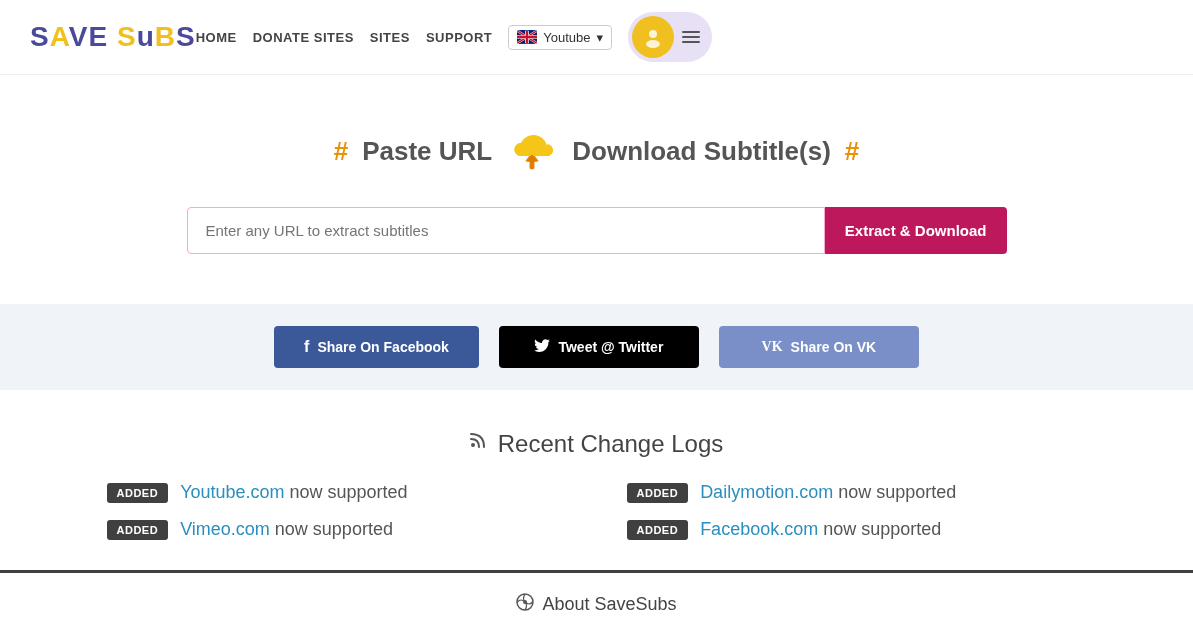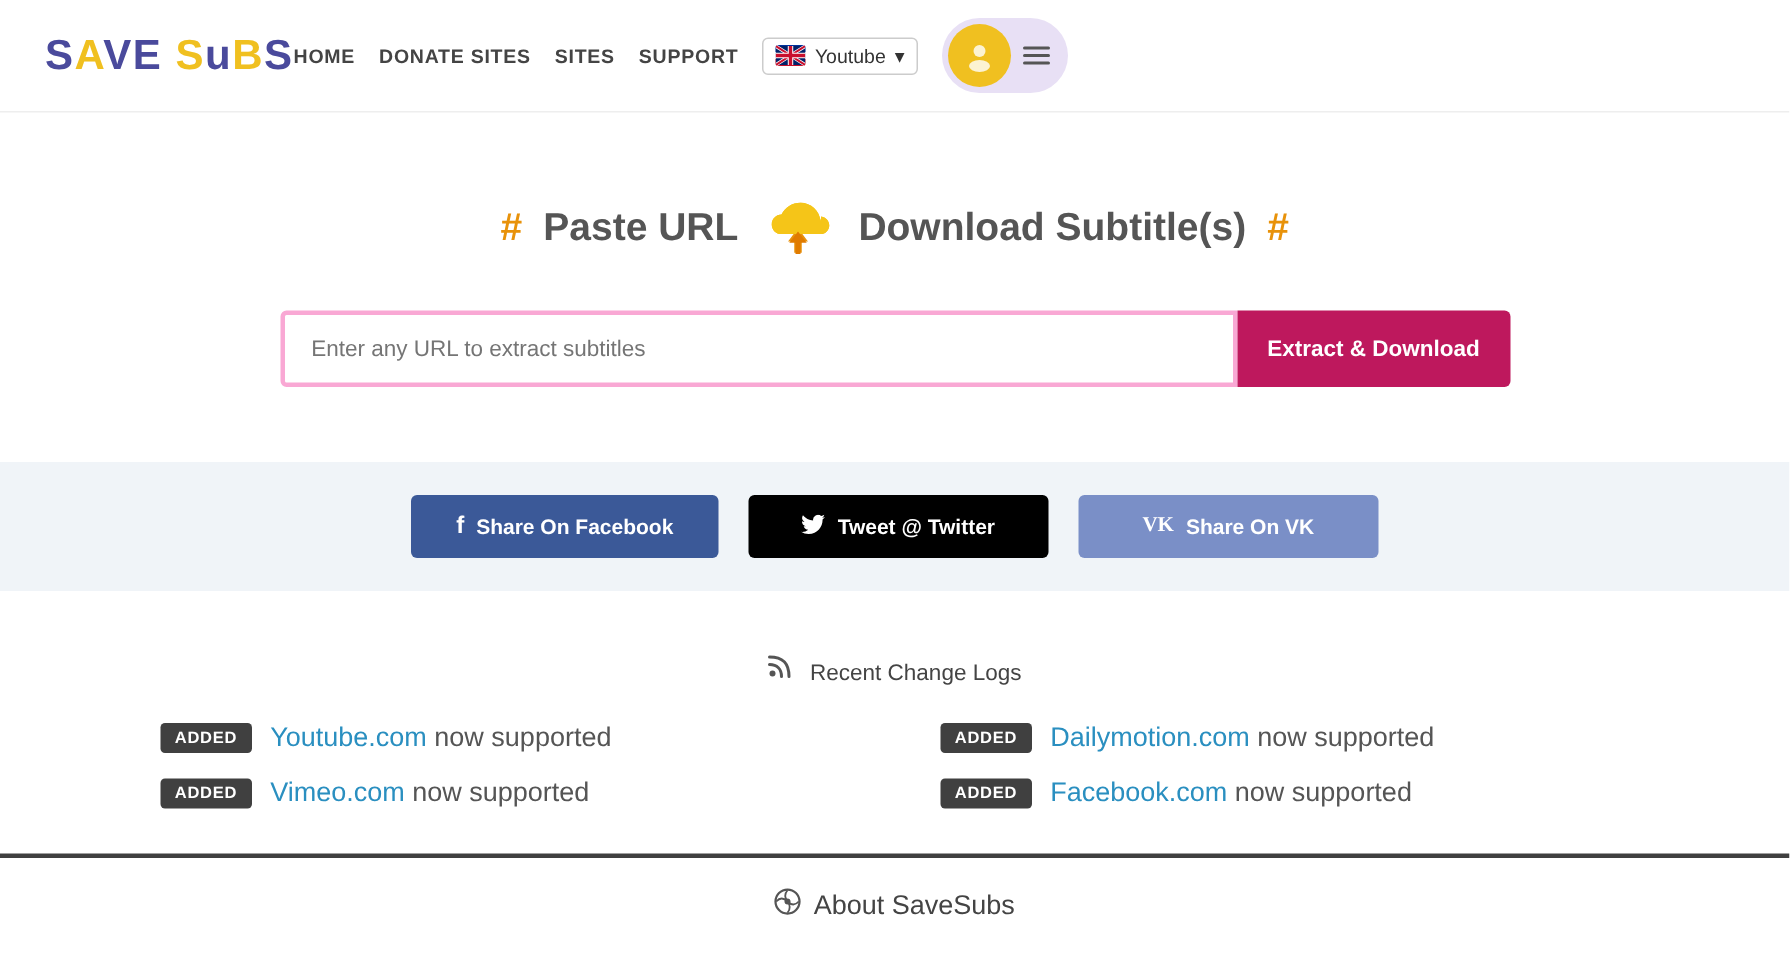--- a/index.html
+++ b/index.html
@@ -128,21 +128,21 @@
       display: flex;
       justify-content: center;
       gap: 0;
       max-width: 820px;
       margin: 0 auto;
     }
     .url-input {
       flex: 1;
       padding: 14px 18px;
       font-size: 15px;
-      border: 3px solid #f9a8d4;
+      border: 1px solid #f9a8d4;
       border-radius: 4px 0 0 4px;
       outline: none;
       color: #ec4899;
       background: #fff;
     }
     .extract-btn {
       padding: 14px 20px;
       background: #be185d;
       color: #fff;
       border: none;
@@ -181,23 +181,23 @@
     .vk-btn { background: #7a8fc7; }
 
     
     .changelogs {
       padding: 40px 60px 30px;
       max-width: 1100px;
       margin: 0 auto;
     }
     .section-title {
       display: flex;
-      align-items: flex-end;
+      align-items: flex-start;
       gap: 10px;
-      font-size: 15px;
+      font-size: 24px;
       color: #444;
       margin-bottom: 24px;
       justify-content: center;
     }
     .section-title .rss-icon { color: #555; font-size: 18px; }
 
     .changelog-grid {
       display: grid;
       grid-template-columns: 1fr 1fr;
       gap: 16px 60px;

